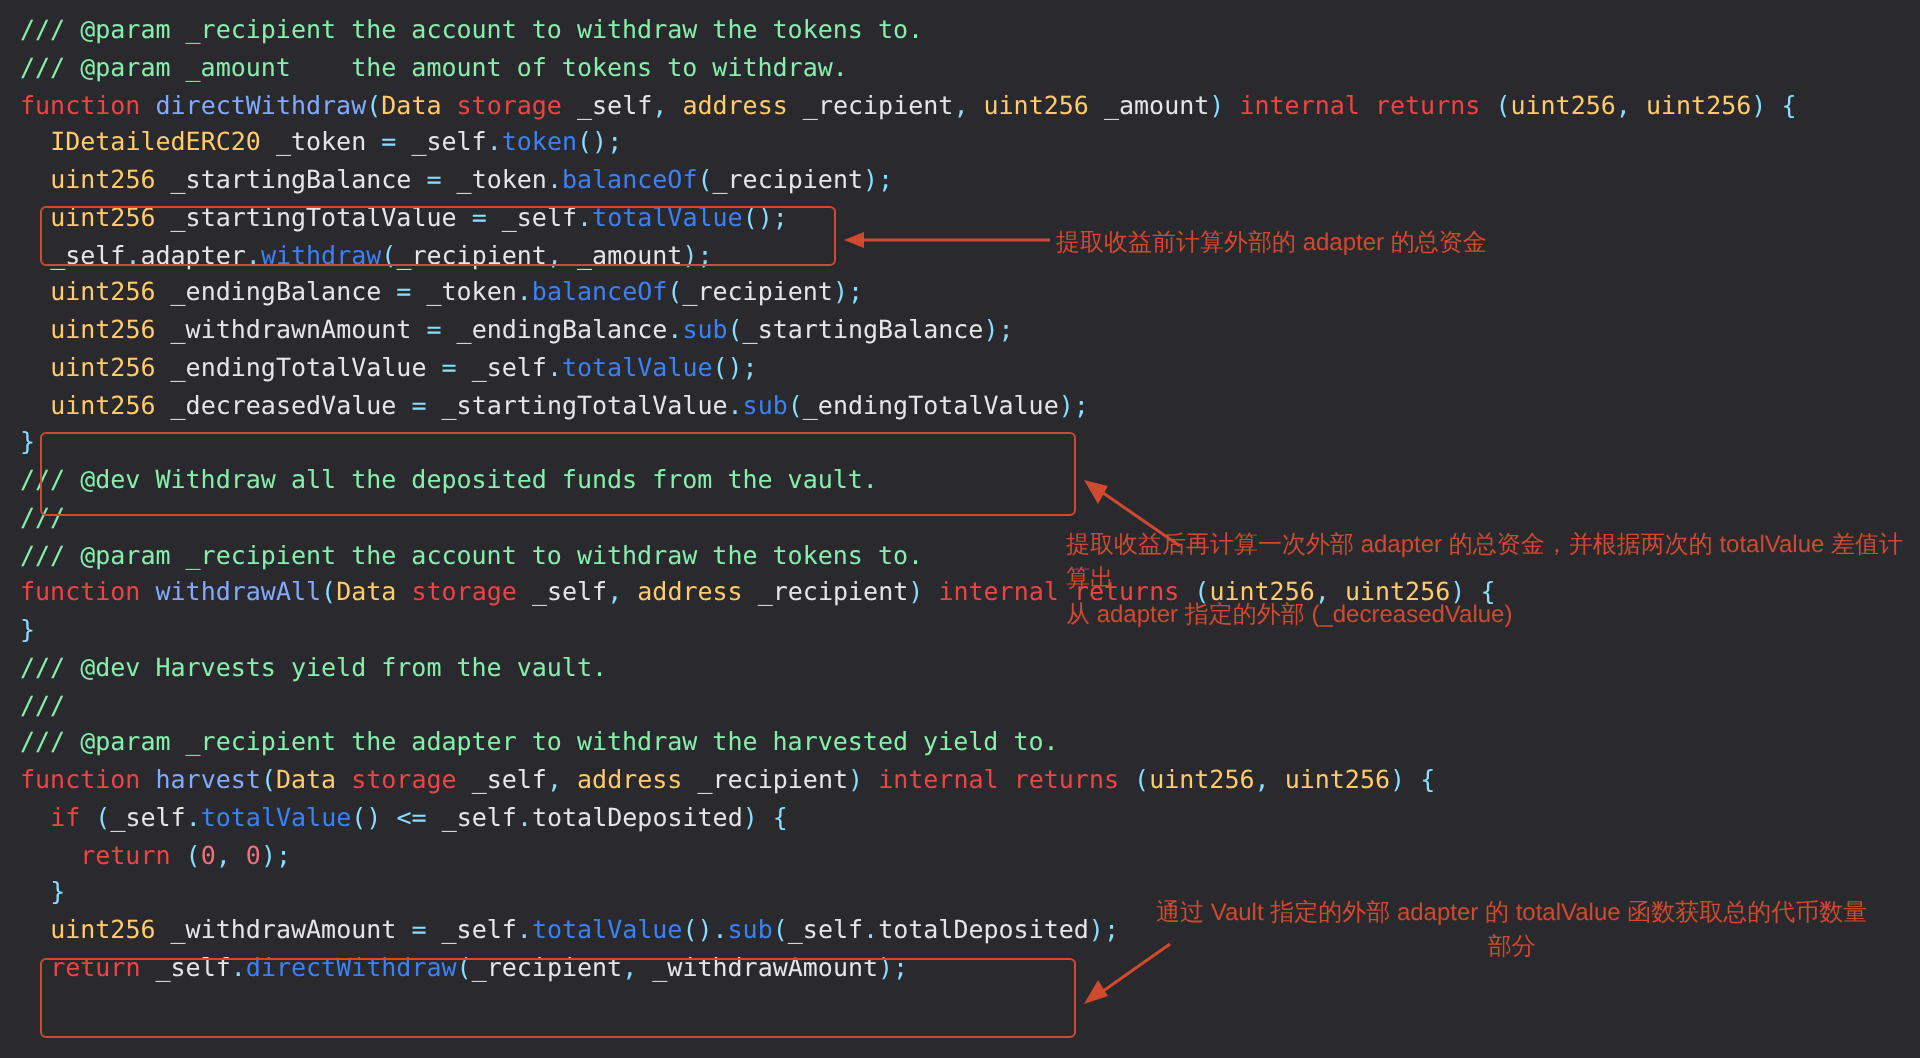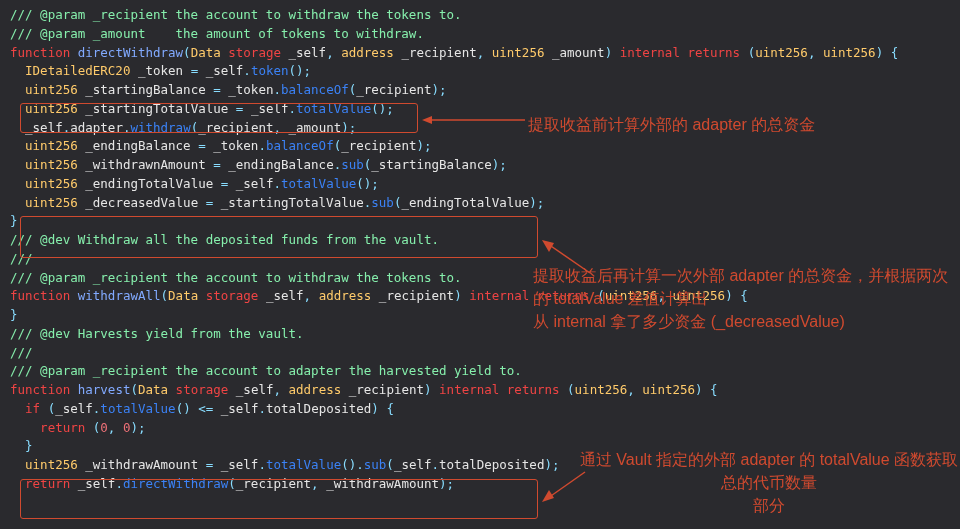--- a/index.html
+++ b/index.html
@@ -28,21 +28,21 @@
 
   .box {
     position:absolute;
     border:1.5px solid #d04a2f;
     border-radius:3px;
     pointer-events:none;
   }
   .ann {
     position:absolute;
     color:#d04a2f;
-    font-size:16px;
+    font-size:12px;
     line-height:1.45;
     font-family:"PingFang SC","Microsoft YaHei",sans-serif;
   }
   svg.arrow { position:absolute; overflow:visible; pointer-events:none; }
 </style>
 </head>
 <body>
 
 <div>
 <div class="ln cm">/// @param _recipient the account to withdraw the tokens to.</div>
@@ -64,39 +64,39 @@
 <div class="ln"><span class="pn">}</span></div>
 <div class="ln"></div>
 <div class="ln cm">/// @dev Withdraw all the deposited funds from the vault.</div>
 <div class="ln cm">///</div>
 <div class="ln cm">/// @param _recipient the account to withdraw the tokens to.</div>
 <div class="ln"><span class="kw">function</span> <span class="fn">withdrawAll</span><span class="pn">(</span><span class="ty">Data</span> <span class="kw">storage</span> <span class="id">_self</span><span class="pn">,</span> <span class="ty">address</span> <span class="id">_recipient</span><span class="pn">)</span> <span class="kw">internal</span> <span class="kw">returns</span> <span class="pn">(</span><span class="ty">uint256</span><span class="pn">,</span> <span class="ty">uint256</span><span class="pn">)</span> <span class="pn">{</span></div>
 <div class="ln"><span class="pn">}</span></div>
 <div class="ln"></div>
 <div class="ln cm">/// @dev Harvests yield from the vault.</div>
 <div class="ln cm">///</div>
-<div class="ln cm">/// @param _recipient the account to adapter the harvested yield to.</div>
+<div class="ln cm">/// @param _recipient the adapter to withdraw the harvested yield to.</div>
 <div class="ln"><span class="kw">function</span> <span class="fn">harvest</span><span class="pn">(</span><span class="ty">Data</span> <span class="kw">storage</span> <span class="id">_self</span><span class="pn">,</span> <span class="ty">address</span> <span class="id">_recipient</span><span class="pn">)</span> <span class="kw">internal</span> <span class="kw">returns</span> <span class="pn">(</span><span class="ty">uint256</span><span class="pn">,</span> <span class="ty">uint256</span><span class="pn">)</span> <span class="pn">{</span></div>
 <div class="ln">  <span class="kw">if</span> <span class="pn">(</span><span class="id">_self</span><span class="pn">.</span><span class="mt">totalValue</span><span class="pn">()</span> <span class="op">&lt;=</span> <span class="id">_self</span><span class="pn">.</span><span class="id">totalDeposited</span><span class="pn">)</span> <span class="pn">{</span></div>
 <div class="ln">    <span class="kw">return</span> <span class="pn">(</span><span class="nm">0</span><span class="pn">,</span> <span class="nm">0</span><span class="pn">);</span></div>
 <div class="ln">  <span class="pn">}</span></div>
 <div class="ln">  <span class="ty">uint256</span> <span class="id">_withdrawAmount</span> <span class="op">=</span> <span class="id">_self</span><span class="pn">.</span><span class="mt">totalValue</span><span class="pn">().</span><span class="mt">sub</span><span class="pn">(</span><span class="id">_self</span><span class="pn">.</span><span class="id">totalDeposited</span><span class="pn">);</span></div>
 <div class="ln">  <span class="kw">return</span> <span class="id">_self</span><span class="pn">.</span><span class="mt">directWithdraw</span><span class="pn">(</span><span class="id">_recipient</span><span class="pn">,</span> <span class="id">_withdrawAmount</span><span class="pn">);</span></div>
 
 </div>
 
 <div class="box" style="left:20px; top:103px; width:398px; height:30px;"></div>
 <div class="box" style="left:20px; top:216px; width:518px; height:42px;"></div>
 <div class="box" style="left:20px; top:479px; width:518px; height:40px;"></div>
 
 <div class="ann" style="left:528px; top:113px;">提取收益前计算外部的 adapter 的总资金</div>
 
 <div class="ann" style="left:493px; top:264px;margin-left:40px;">
   <div>提取收益后再计算一次外部 adapter 的总资金，并根据两次的 totalValue 差值计算出</div>
-  <div>从 internal 拿了多少资金 (_decreasedValue)</div>
+  <div>从 adapter 指定的外部 (_decreasedValue)</div>
 </div>
 
 <div class="ann" style="left:578px; top:448px;text-align:center;">
   <div>通过 Vault 指定的外部 adapter 的 totalValue 函数获取总的代币数量</div>
   <div>部分</div>
 </div>
 
 <svg class="arrow" style="left:420px; top:113px;" width="105" height="14">
   <line x1="105" y1="7" x2="10" y2="7" stroke="#d04a2f" stroke-width="1.5"></line>
   <polygon points="2,7 12mll 12,3 12,11" fill="#d04a2f"></polygon>

